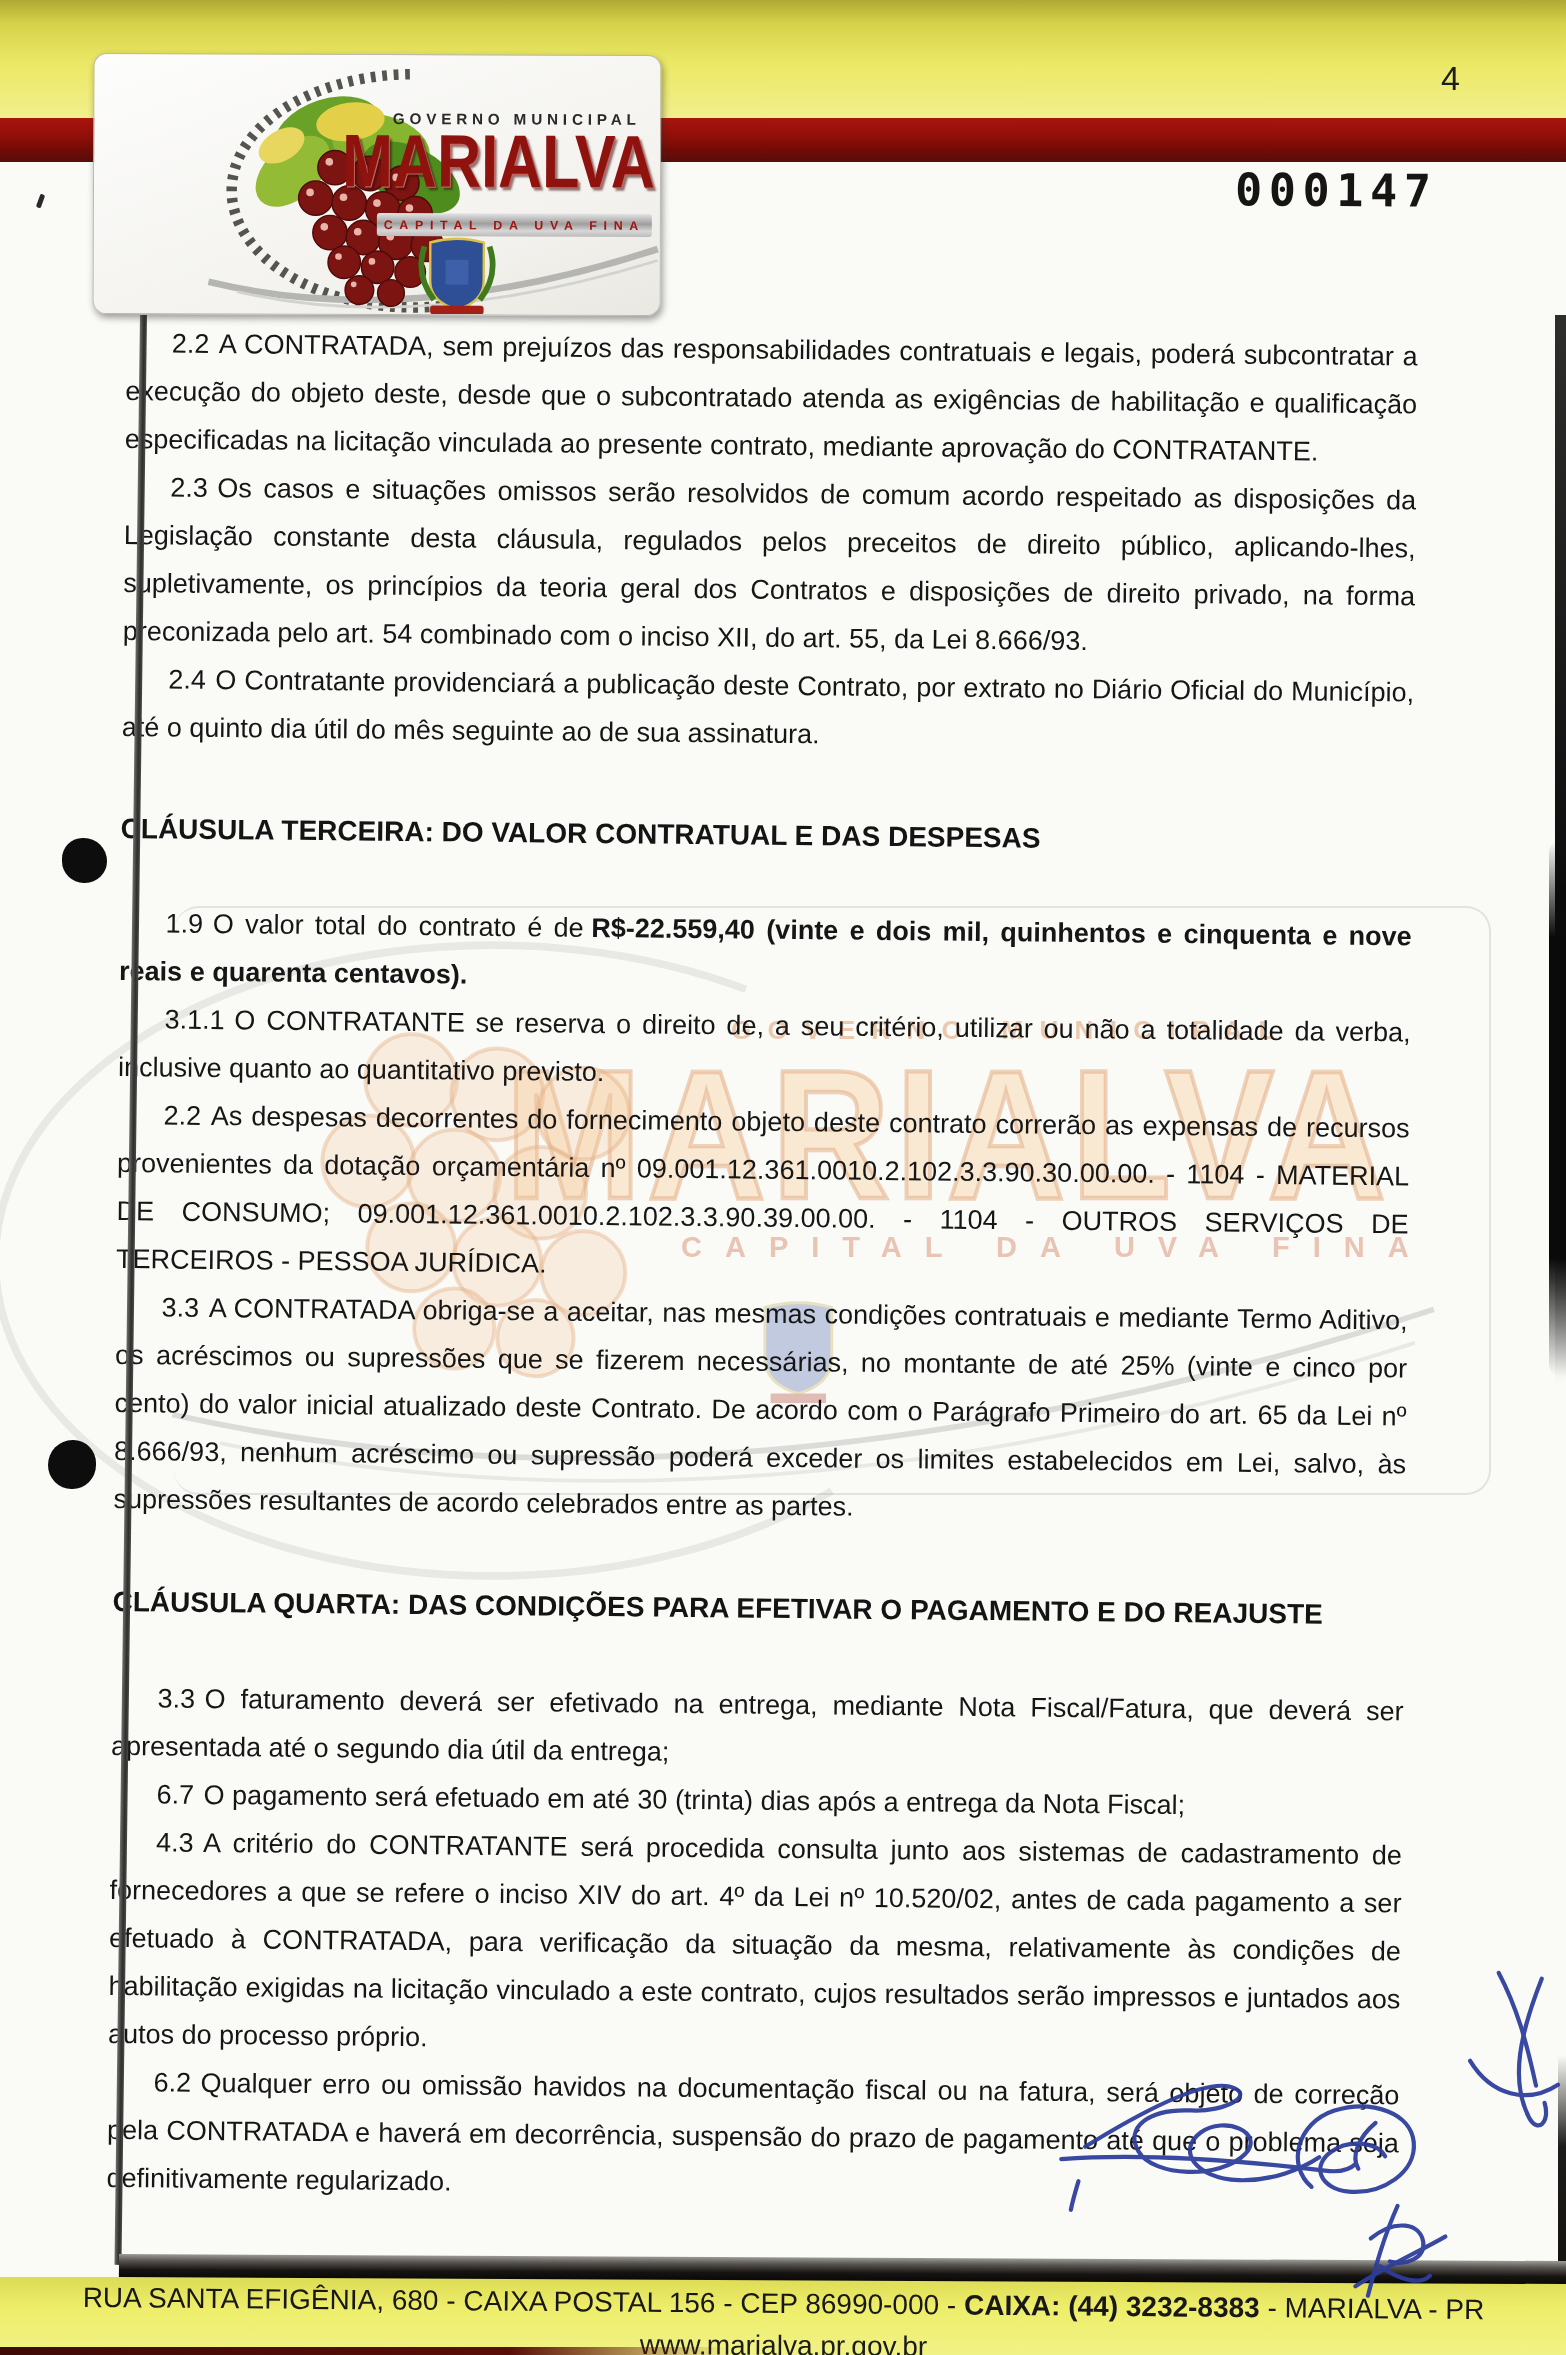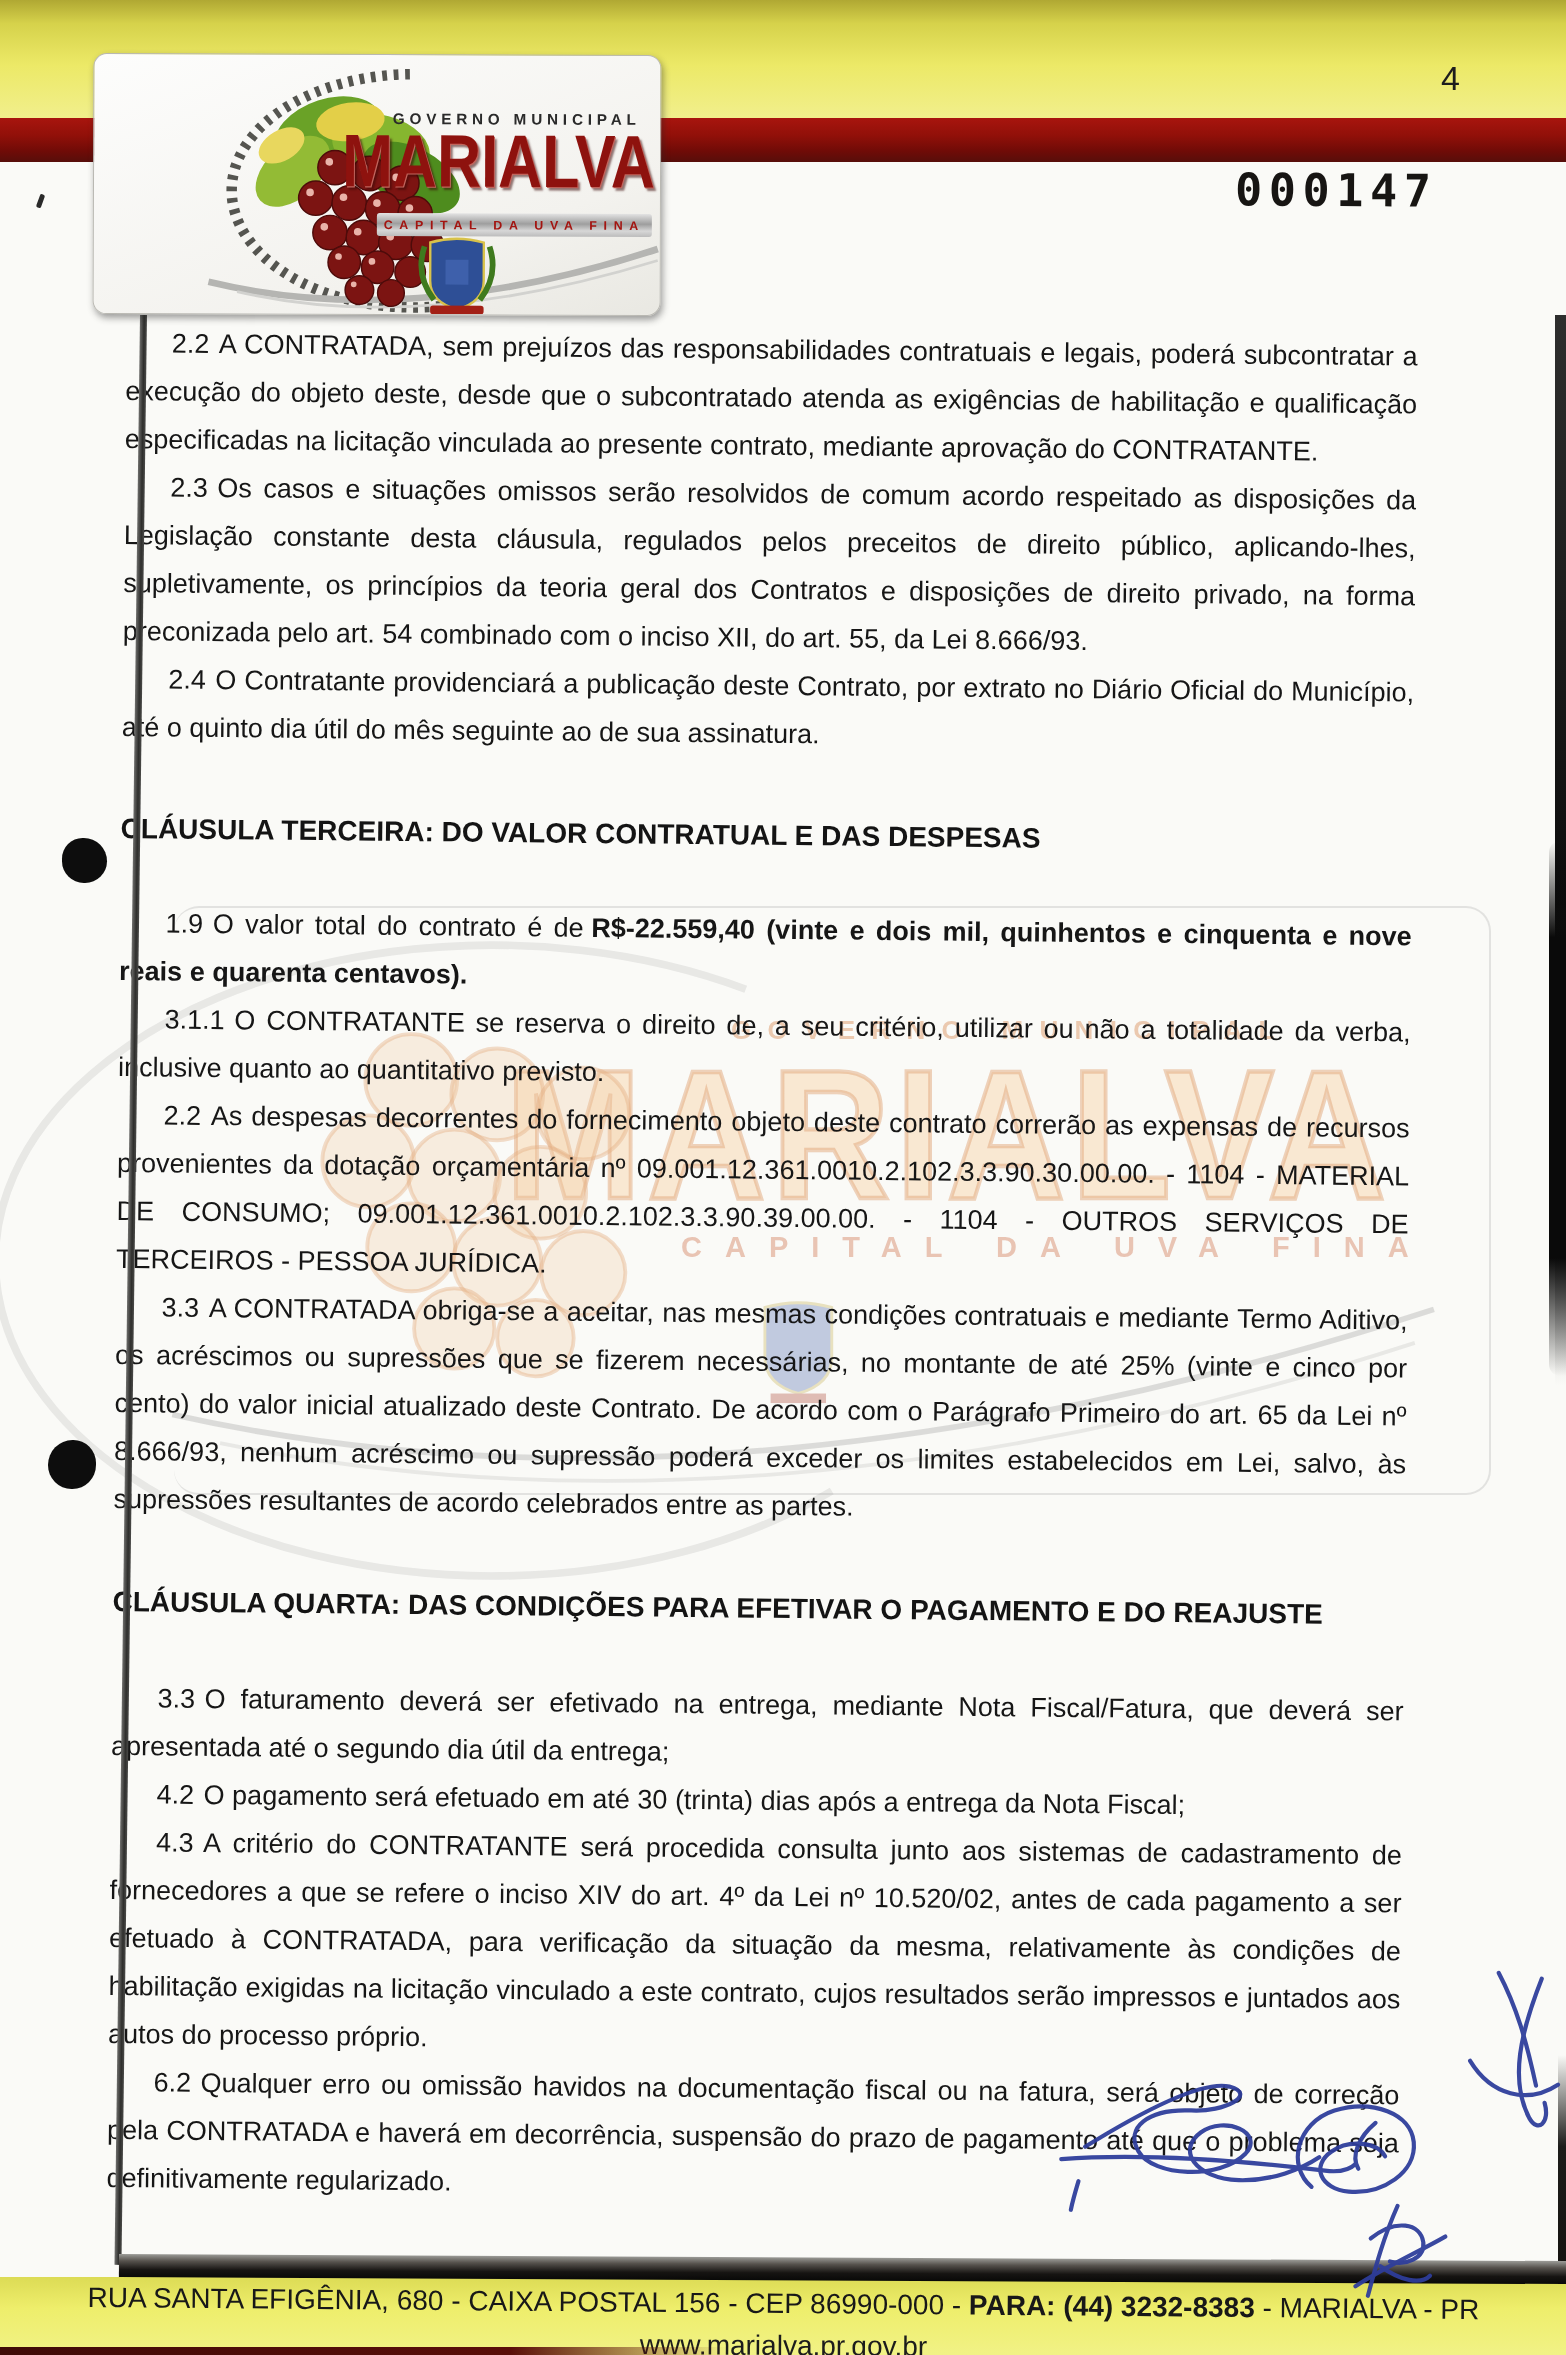--- a/index.html
+++ b/index.html
@@ -266,21 +266,21 @@
     <div class="clause-heading">CLÁUSULA TERCEIRA: DO VALOR CONTRATUAL E DAS DESPESAS</div>
 
     <p><b class="pnum">1.9</b><span class="pre">O valor total do contrato é de</span><span class="bold-amount">R$-22.559,40 (vinte e dois mil, quinhentos e cinquenta e nove reais e quarenta centavos).</span></p>
     <p><b class="pnum">3.1.1</b><span>O CONTRATANTE se reserva o direito de, a seu critério, utilizar ou não a totalidade da verba, inclusive quanto ao quantitativo previsto.</span></p>
     <p><b class="pnum">2.2</b><span>As despesas decorrentes do fornecimento objeto deste contrato correrão as expensas de recursos provenientes da dotação orçamentária nº 09.001.12.361.0010.2.102.3.3.90.30.00.00. - 1104 - MATERIAL DE CONSUMO; 09.001.12.361.0010.2.102.3.3.90.39.00.00. - 1104 - OUTROS SERVIÇOS DE TERCEIROS - PESSOA JURÍDICA.</span></p>
     <p><b class="pnum">3.3</b><span>A CONTRATADA obriga-se a aceitar, nas mesmas condições contratuais e mediante Termo Aditivo, os acréscimos ou supressões que se fizerem necessárias, no montante de até 25% (vinte e cinco por cento) do valor inicial atualizado deste Contrato. De acordo com o Parágrafo Primeiro do art. 65 da Lei nº 8.666/93, nenhum acréscimo ou supressão poderá exceder os limites estabelecidos em Lei, salvo, às supressões resultantes de acordo celebrados entre as partes.</span></p>
 
     <div class="clause-heading h4">CLÁUSULA QUARTA: DAS CONDIÇÕES PARA EFETIVAR O PAGAMENTO E DO REAJUSTE</div>
 
     <p><b class="pnum">3.3</b><span>O faturamento deverá ser efetivado na entrega, mediante Nota Fiscal/Fatura, que deverá ser apresentada até o segundo dia útil da entrega;</span></p>
-    <p><b class="pnum">4.2</b><span>O pagamento será efetuado em até 30 (trinta) dias após a entrega da Nota Fiscal;</span></p>
+    <p><b class="pnum">6.7</b><span>O pagamento será efetuado em até 30 (trinta) dias após a entrega da Nota Fiscal;</span></p>
     <p><b class="pnum">4.3</b><span>A critério do CONTRATANTE será procedida consulta junto aos sistemas de cadastramento de fornecedores a que se refere o inciso XIV do art. 4º da Lei nº 10.520/02, antes de cada pagamento a ser efetuado à CONTRATADA, para verificação da situação da mesma, relativamente às condições de habilitação exigidas na licitação vinculado a este contrato, cujos resultados serão impressos e juntados aos autos do processo próprio.</span></p>
     <p><b class="pnum">6.2</b><span>Qualquer erro ou omissão havidos na documentação fiscal ou na fatura, será objeto de correção pela CONTRATADA e haverá em decorrência, suspensão do prazo de pagamento até que o problema seja definitivamente regularizado.</span></p>
   </div>
 
   <div class="bottom-bar"></div>
 
   <svg class="signatures" width="573" height="405" viewBox="0 0 599 424">
     <g fill="none" stroke="#2e3d9b" stroke-width="4.4" stroke-linecap="round" stroke-linejoin="round" opacity="0.94">
 
       <path d="M 95 206 C 150 172 216 136 246 143 C 276 151 241 170 206 168 C 161 166 136 186 151 211 C 166 237 236 241 263 213 C 283 191 241 173 216 191 C 191 209 209 239 256 241 C 291 242 322 229 340 217"></path>
@@ -295,18 +295,18 @@
       <path d="M 404 331 C 425 346 446 351 456 341"></path>
       <path d="M 378 352 C 410 331 446 315 472 300"></path>
 
       <path d="M 528 24 C 547 60 557 96 567 142"></path>
       <path d="M 573 30 C 551 86 539 136 560 176 C 569 192 582 181 576 160"></path>
       <path d="M 498 116 C 520 152 558 162 590 141"></path>
     </g>
   </svg>
 
   <div class="band-bottom"></div>
-  <div class="footer-line1"><span>RUA SANTA EFIGÊNIA, 680 - CAIXA POSTAL 156 - CEP 86990-000 - </span><span class="bold">PARA:</span><span class="bold"> (44) 3232-8383</span><span> - MARIALVA - PR</span></div>
+  <div class="footer-line1"><span>RUA SANTA EFIGÊNIA, 680 - CAIXA POSTAL 156 - CEP 86990-000 - </span><span class="bold">CAIXA:</span><span class="bold"> (44) 3232-8383</span><span> - MARIALVA - PR</span></div>
   <div class="footer-line2">www.marialva.pr.gov.br</div>
   <div class="maroon-sliver"></div>
 
 </div>
 
 
 </body></html>

